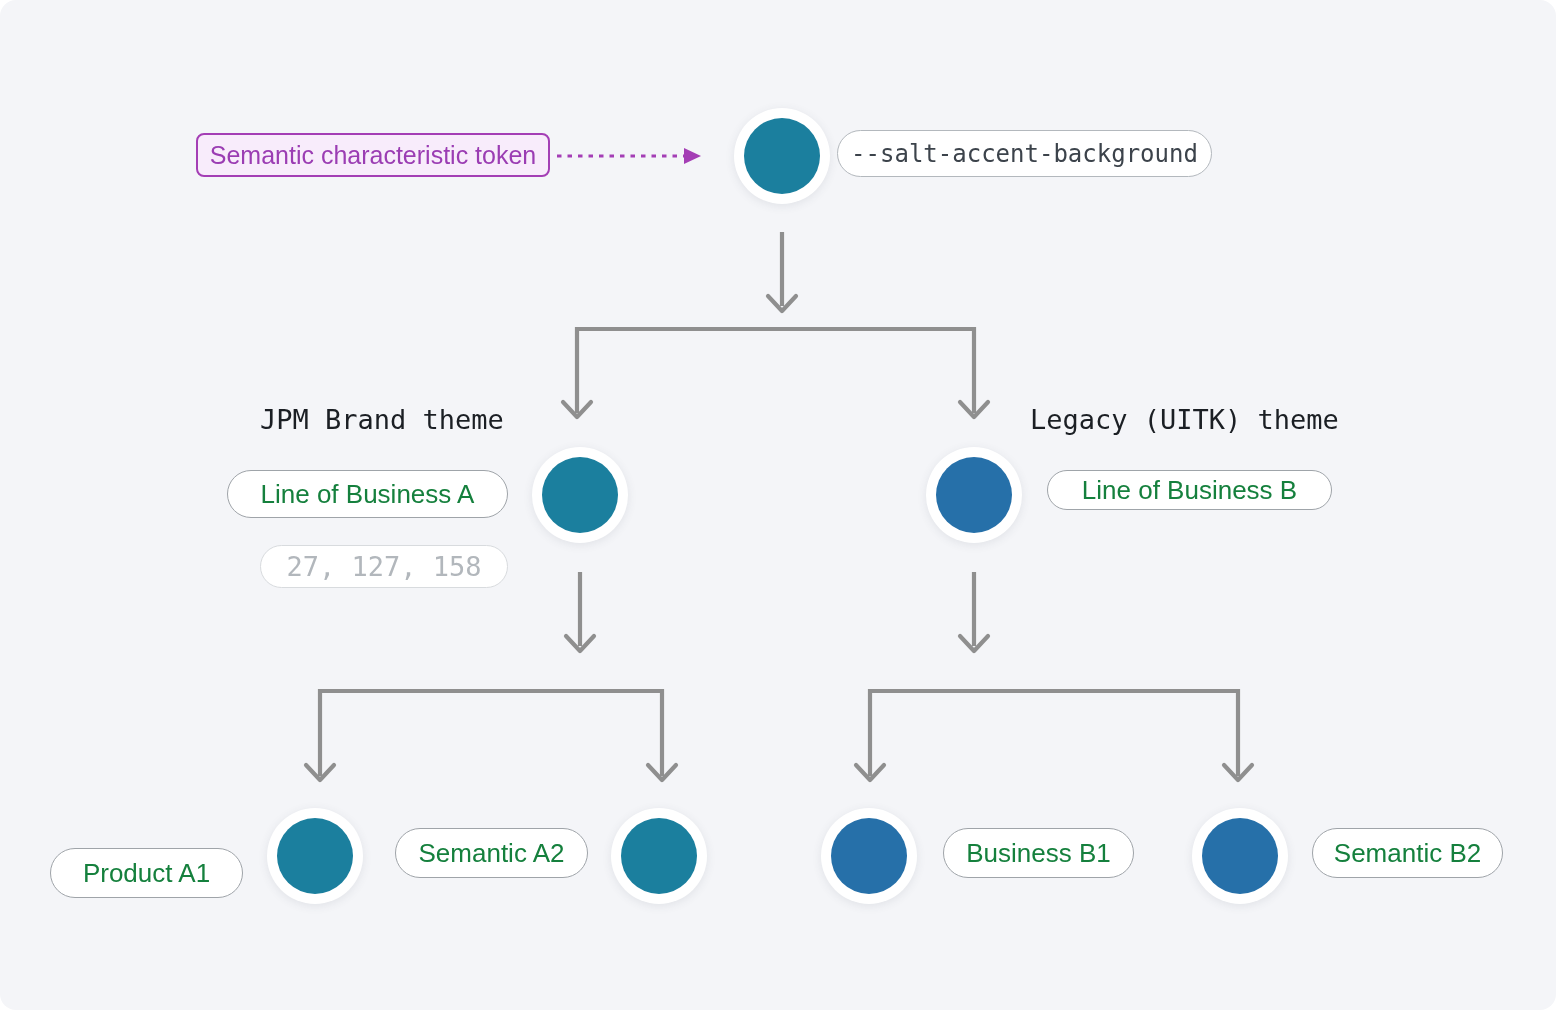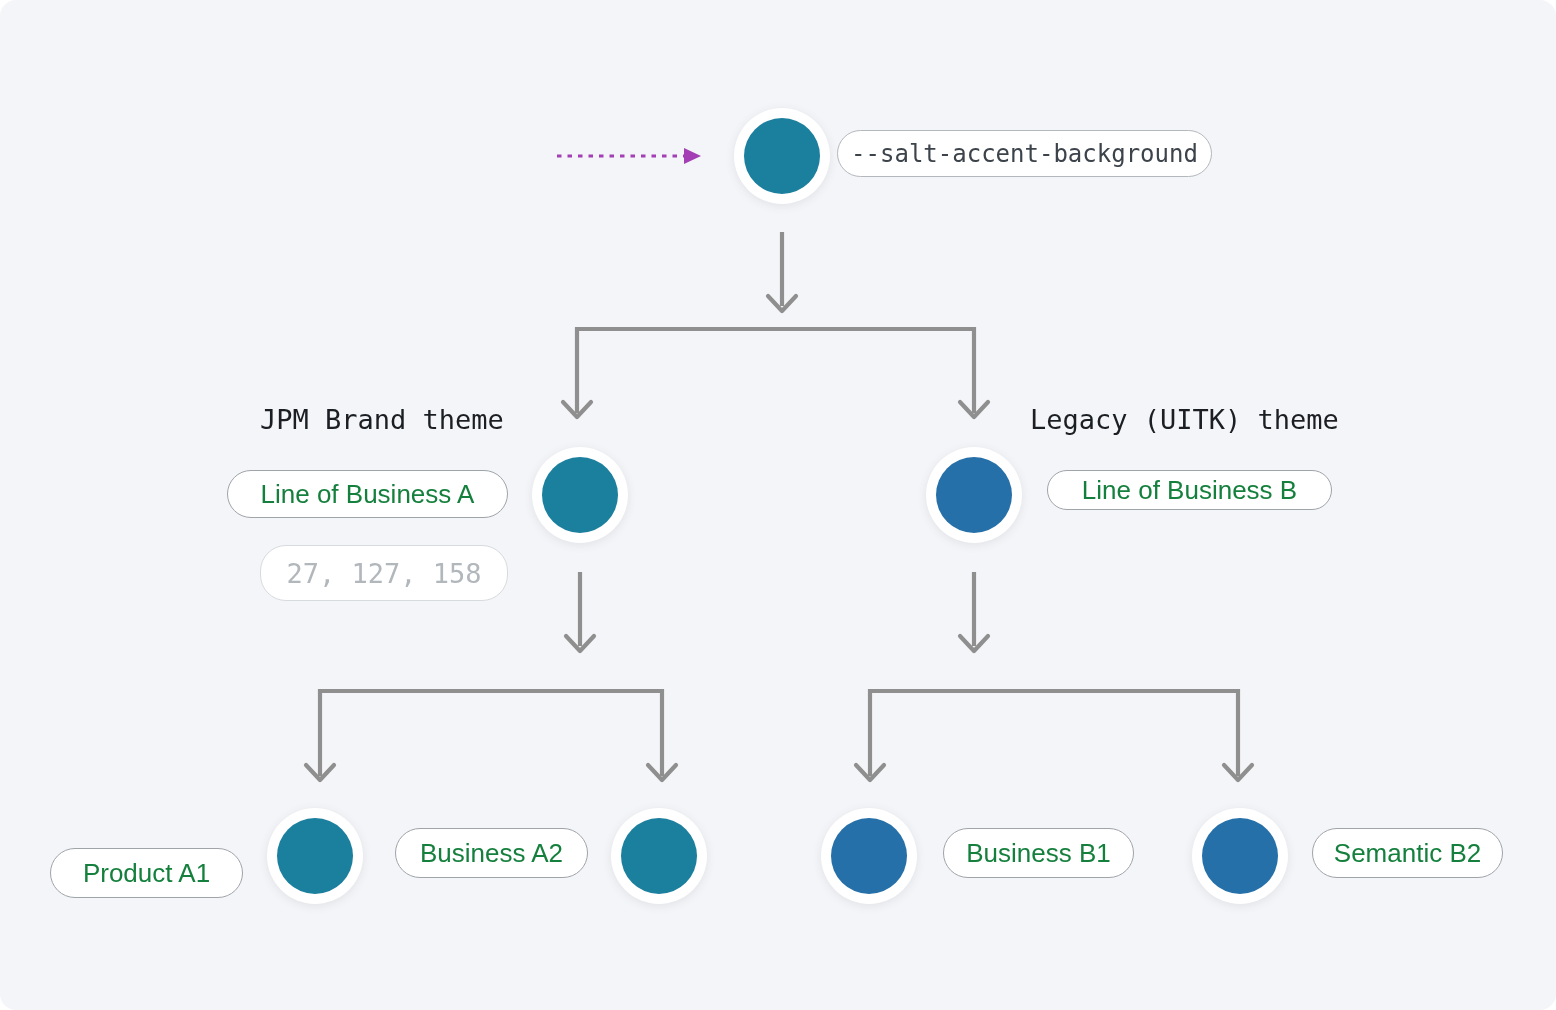--- a/index.html
+++ b/index.html
@@ -68,46 +68,47 @@
       <polyline points="856,765 870,780 884,765" stroke-linecap="round" stroke-linejoin="round"></polyline>
       <polyline points="1224,765 1238,780 1252,765" stroke-linecap="round" stroke-linejoin="round"></polyline>
     </g>
 
     <g style="color: rgb(164, 62, 181);">
       <line x1="557" y1="156" x2="684" y2="156" stroke="currentColor" stroke-width="3" stroke-dasharray="4.5 6"></line>
       <polygon points="684,148 701,156 684,164" fill="currentColor"></polygon>
     </g>
   </svg>
 
+  <div class="anno">Semantic characteristic token</div>
 
   <div class="circle-outer" style="left:734px;top:108px">
     <div class="circle-inner" style="background: rgb(27, 127, 158);"></div>
   </div>
   <div class="pill mono token" style="left:837px;top:130px;width:375px;height:47px">--salt-accent-background</div>
 
   <div class="theme-label" style="left:1030px;top:404px">Legacy (UITK) theme</div>
   <div class="theme-label" style="left:260px;top:404px">JPM Brand theme</div>
 
   <div class="pill" style="left:227px;top:470px;width:281px;height:48px">Line of Business A</div>
   <div class="circle-outer" style="left:532px;top:447px">
     <div class="circle-inner" style="background: rgb(27, 127, 158);"></div>
   </div>
-  <div class="pill mono values" style="left:260px;top:545px;width:248px;height:56px">27, 127, 158</div>
+  <div class="pill mono values" style="left:260px;top:545px;width:248px;height:43px">27, 127, 158</div>
 
   <div class="circle-outer" style="left:926px;top:447px">
     <div class="circle-inner" style="background: rgb(38, 112, 169);"></div>
   </div>
   <div class="pill" style="left:1047px;top:470px;width:285px;height:40px">Line of Business B</div>
 
   <div class="pill" style="left:50px;top:848px;width:193px;height:50px">Product A1</div>
   <div class="circle-outer" style="left:267px;top:808px">
     <div class="circle-inner" style="background: rgb(27, 127, 158);"></div>
   </div>
 
-  <div class="pill" style="left:395px;top:828px;width:193px;height:50px">Business A2</div>
+  <div class="pill" style="left:395px;top:828px;width:193px;height:50px">Semantic A2</div>
   <div class="circle-outer" style="left:611px;top:808px">
     <div class="circle-inner" style="background: rgb(27, 127, 158);"></div>
   </div>
 
   <div class="circle-outer" style="left:821px;top:808px">
     <div class="circle-inner" style="background: rgb(38, 112, 169);"></div>
   </div>
   <div class="pill" style="left:943px;top:828px;width:191px;height:50px">Business B1</div>
 
   <div class="circle-outer" style="left:1192px;top:808px">

